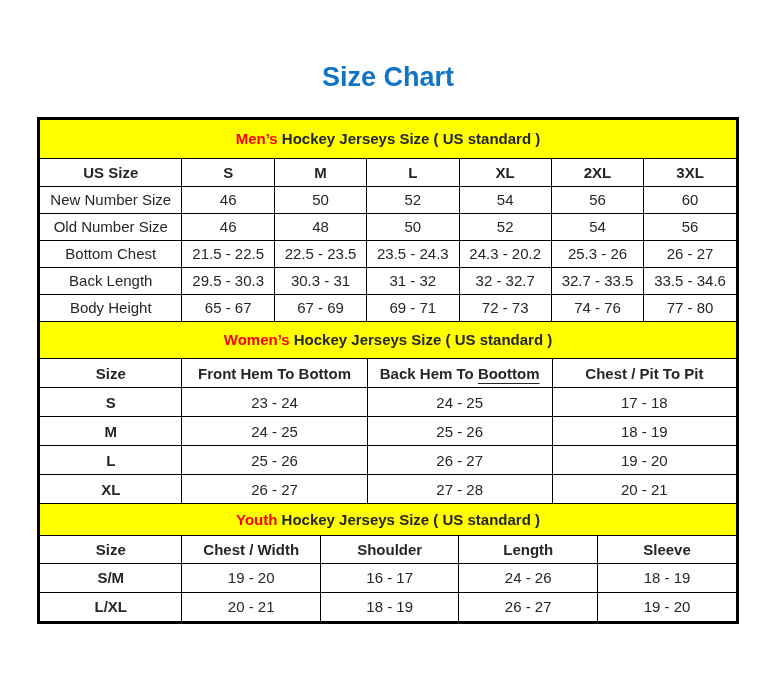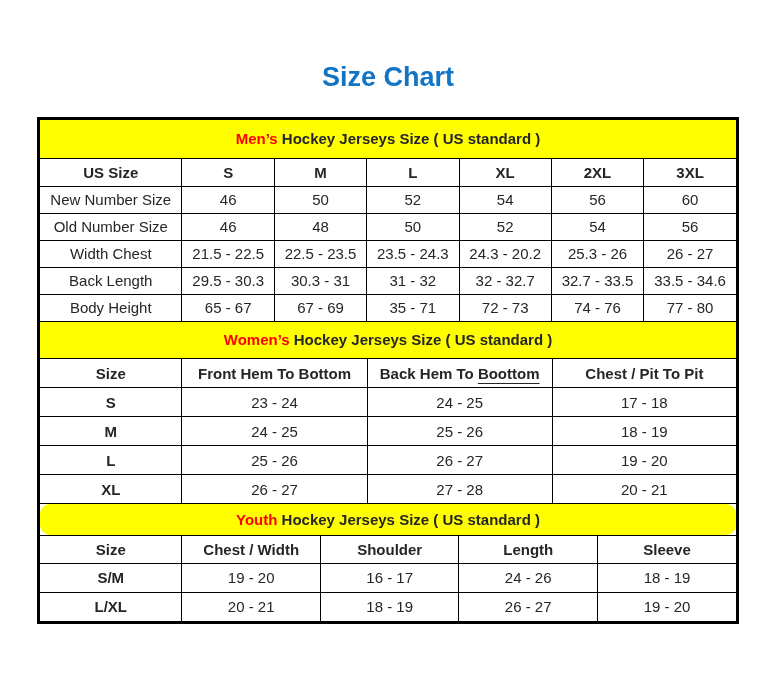--- a/index.html
+++ b/index.html
@@ -55,21 +55,21 @@
     color: #000000;
   }
   td.rowlabel { color: #1a1a1a; }
 
   
   .mens  td          { height: 27px; }
   .mens  td.band     { height: 38px; }
   .mens  td.colhead  { height: 28px; }
   .womens td         { height: 29px; }
   .womens td.band    { height: 37px; }
-  .youth td          { height: 29px; border-radius: 10px; }
+  .youth td          { height: 29px; }
   .youth td.band     { height: 31px; }
   .youth td.colhead  { height: 28px; }
 
   .squiggle {
     text-decoration-line: underline;
     text-decoration-style: wavy;
     text-decoration-color: #c00000;
     text-decoration-thickness: 1px;
     text-underline-offset: 4px;
     text-decoration: underline;
@@ -117,42 +117,42 @@
     <tr>
       <td class="rowlabel">Old Number Size</td>
       <td>46</td>
       <td>48</td>
       <td>50</td>
       <td>52</td>
       <td>54</td>
       <td>56</td>
     </tr>
     <tr>
-      <td class="rowlabel">Width Chest</td>
+      <td class="rowlabel">Bottom Chest</td>
       <td>21.5 - 22.5</td>
       <td>22.5 - 23.5</td>
       <td>23.5 - 24.3</td>
       <td>24.3 - 20.2</td>
       <td>25.3 - 26</td>
       <td>26 - 27</td>
     </tr>
     <tr>
       <td class="rowlabel">Back Length</td>
       <td>29.5 - 30.3</td>
       <td>30.3 - 31</td>
       <td>31 - 32</td>
       <td>32 - 32.7</td>
       <td>32.7 - 33.5</td>
       <td>33.5 - 34.6</td>
     </tr>
     <tr>
       <td class="rowlabel">Body Height</td>
       <td>65 - 67</td>
       <td>67 - 69</td>
-      <td>35 - 71</td>
+      <td>69 - 71</td>
       <td>72 - 73</td>
       <td>74 - 76</td>
       <td>77 - 80</td>
     </tr>
   </tbody>
     </table>
 
   <table class="tbl womens">
     <colgroup>
       <col style="width:20.4%">

